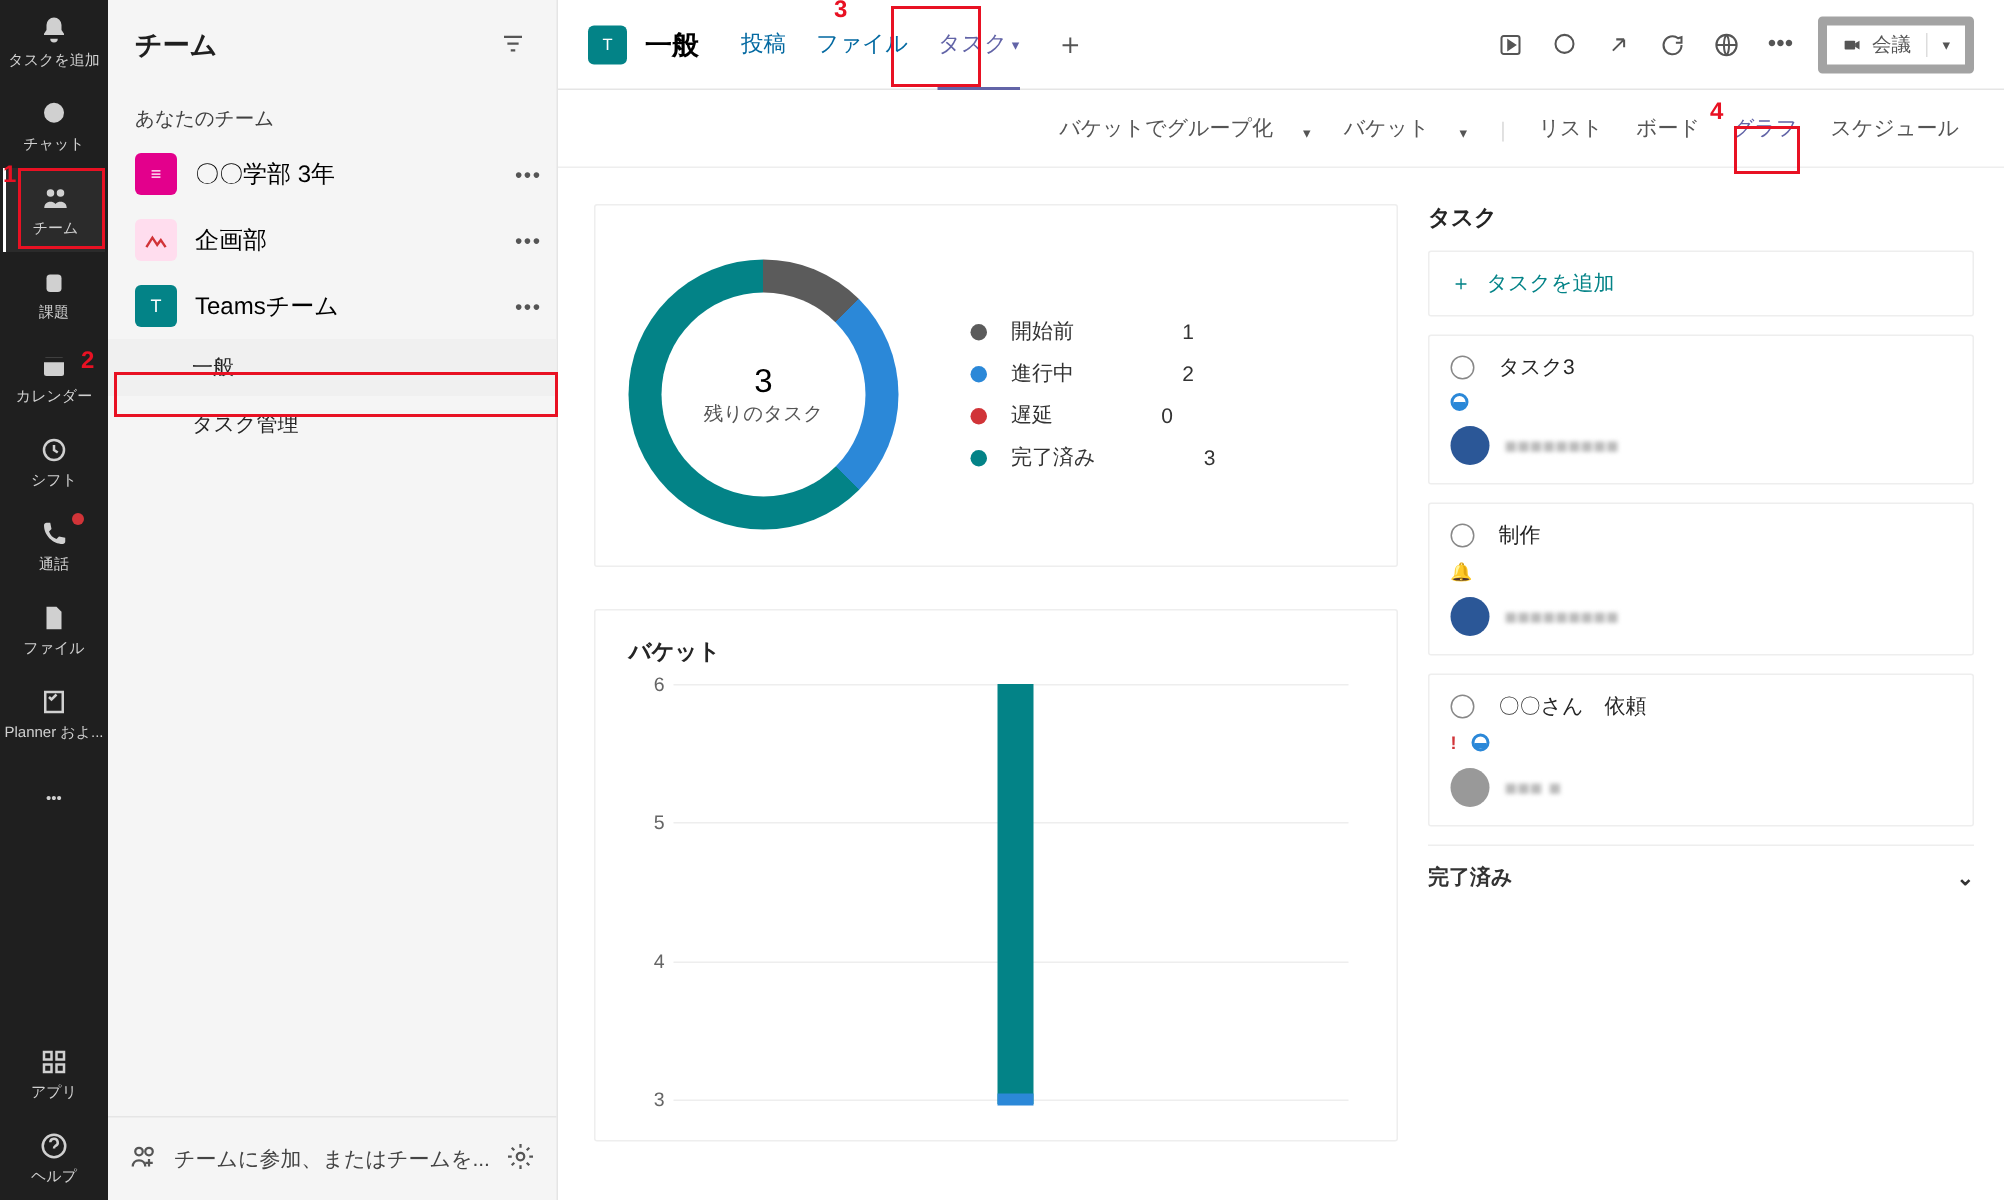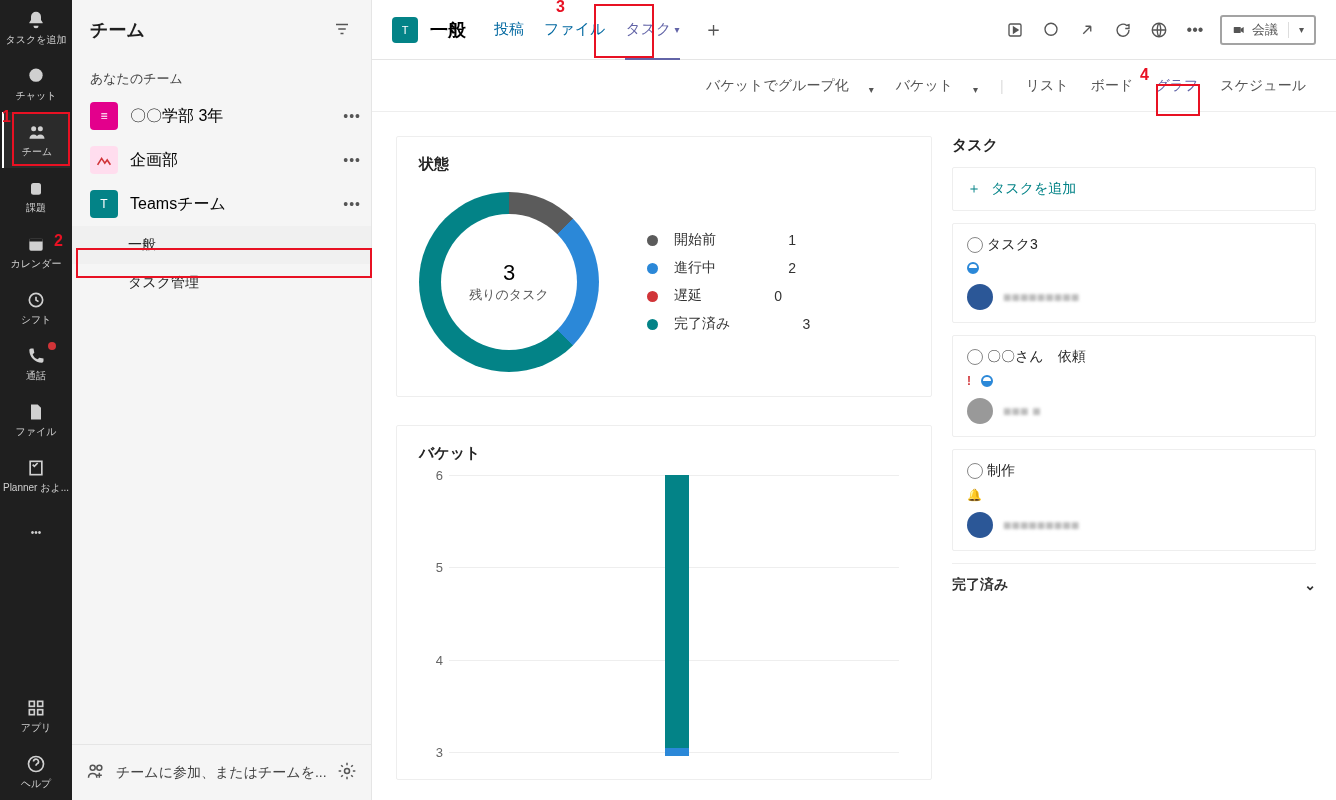--- a/index.html
+++ b/index.html
@@ -28,21 +28,21 @@
 .topbar { height: 60px; border-bottom: 1px solid #e5e5e5; display: flex; align-items: center; padding: 0 20px; }
 .tb-avatar { width: 26px; height: 26px; background: #038387; color: #fff; font-size: 11px; border-radius: 4px; display:flex; align-items:center; justify-content:center; margin-right: 12px;}
 .tb-title { font-size: 18px; font-weight: 700; margin-right: 18px; }
 .tb-tab { font-size: 15px; color: #0369a1; margin: 0 10px; height: 60px; display:flex; align-items:center; cursor:pointer; position:relative; }
 .tb-tab.active { color: #6264a7; }
 .tb-tab.active::after { content:""; position:absolute; bottom:0; left:0; right:0; height:2px; background:#6264a7; }
 .tb-chev { font-size: 10px; margin-left:3px; }
 .tb-plus { margin-left: 14px; color:#555; font-size:20px; cursor:pointer; }
 .tb-right { margin-left:auto; display:flex; align-items:center; gap:14px; color:#555; }
 .tb-icon-btn { width:22px; height:22px; display:flex; align-items:center; justify-content:center; cursor:pointer; }
-.meet-btn { border:2px solid #a3a3a3; border-radius:3px; padding:4px 10px; display:flex; align-items:center; font-size:13px; cursor:pointer; gap:6px;}
+.meet-btn { border:6px solid #a3a3a3; border-radius:3px; padding:4px 10px; display:flex; align-items:center; font-size:13px; cursor:pointer; gap:6px;}
 .meet-btn .sep { width:1px; height:16px; background:#ddd; margin:0 4px; }
 
 .viewbar { height: 52px; display:flex; align-items:center; padding: 0 30px; border-bottom:1px solid #eee; font-size:14px; color:#555; }
 .viewbar .vb-left { margin-left:auto; display:flex; align-items:center; gap:22px;}
 .vb-item { cursor:pointer; display:flex; align-items:flex-end; gap:20px; }
 .vb-item.active { color:#6264a7; }
 
 .content { flex:1; display:flex; overflow:hidden; }
 .cards-col { flex:0 0 560px; padding: 24px 0 24px 24px; overflow-y:auto; }
 .task-col { flex:1; padding: 24px 20px; display:flex; flex-direction:column; gap:12px; }
@@ -66,21 +66,21 @@
 .bar-chart { position:relative; height: 280px; margin-top: 12px; padding-left: 30px;}
 .bar-y { position:absolute; left:0; top:0; bottom:0; width:30px; }
 .bar-tick { position:absolute; right:6px; font-size:13px; color:#666; transform:translateY(-50%); }
 .bar-area { position:absolute; left:30px; right:10px; top:0; bottom:0; }
 .bar-grid { position:absolute; left:0; right:0; height:1px; background:#eee; }
 .bar { position:absolute; width: 24px; background:#038387; bottom:0; }
 
 .task-col-title { font-size:15px; font-weight:700; color:#252525; }
 .add-task { border:1px solid #eee; border-radius:2px; padding: 12px 14px; font-size:14px; color:#038387; cursor:pointer; display:flex; align-items:center; gap:10px;}
 .task-card { border:1px solid #eee; border-radius:2px; padding: 12px 14px; font-size:14px; color:#252525;}
-.task-head { display:flex; align-items:center; gap:4px; margin-bottom:8px;}
+.task-head { display:flex; align-items:center; gap:16px; margin-bottom:8px;}
 .radio { width:16px; height:16px; border:1.5px solid #888; border-radius:50%;}
 .task-meta { display:flex; align-items:center; gap:10px; margin:6px 0 10px; font-size:12px;}
 .half-circ { width:12px; height:12px; border:2px solid #2b88d8; border-radius:50%; background: linear-gradient(to top, #2b88d8 50%, transparent 50%);}
 .assignee { display:flex; align-items:center; gap:10px;}
 .av { width:26px; height:26px; border-radius:50%; background:#2b5797;}
 .av.gr { background:#999;}
 .blur{ color:#bbb; filter:blur(1.5px);}
 .done-row { border-top:1px solid #eee; padding-top:12px; display:flex; align-items:center; font-size:14px; color:#333; font-weight:600;}
 .done-row .chv { margin-left:auto; }
 
@@ -321,21 +321,20 @@
         </span>
       <span class="vb-item">
           <span>スケジュール</span>
         </span>
     </div>
   </div>
 
   <div class="content">
     <div class="cards-col">
       <div class="card">
-        <div class="card-title">状態</div>
         <div class="donut-wrap">
           <div class="donut">
             <div class="donut-center">
               <div class="donut-n">3</div>
               <div class="donut-lbl">残りのタスク</div>
             </div>
           </div>
           <div class="legend">
             <div class="legend-row">
                 <span class="legend-dot" style="background:#5b5b5b"></span>
@@ -398,42 +397,42 @@
             <span class="half-circ"></span>
           </div>
         <div class="assignee">
             <div class="av"></div>
             <span class="blur">■■■■■■■■■</span>
           </div>
       </div>
       <div class="task-card">
         <div class="task-head">
             <span class="radio"></span>
+            <span>制作</span>
+          </div>
+        <div class="task-meta">
+            <span style="color:#d13438">🔔</span>
+          </div>
+        <div class="assignee">
+            <div class="av"></div>
+            <span class="blur">■■■■■■■■■</span>
+          </div>
+      </div>
+      <div class="task-card">
+        <div class="task-head">
+            <span class="radio"></span>
             <span>〇〇さん　依頼</span>
           </div>
         <div class="task-meta">
             <span style="color:#d13438;font-weight:700">!</span>
             <span class="half-circ"></span>
           </div>
         <div class="assignee">
             <div class="av gr"></div>
             <span class="blur">■■■ ■</span>
-          </div>
-      </div>
-      <div class="task-card">
-        <div class="task-head">
-            <span class="radio"></span>
-            <span>制作</span>
-          </div>
-        <div class="task-meta">
-            <span style="color:#d13438">🔔</span>
-          </div>
-        <div class="assignee">
-            <div class="av"></div>
-            <span class="blur">■■■■■■■■■</span>
           </div>
       </div>
 
       <div class="done-row">
           <span>完了済み</span>
           <span class="chv">⌄</span>
         </div>
     </div>
   </div>
 </div>

